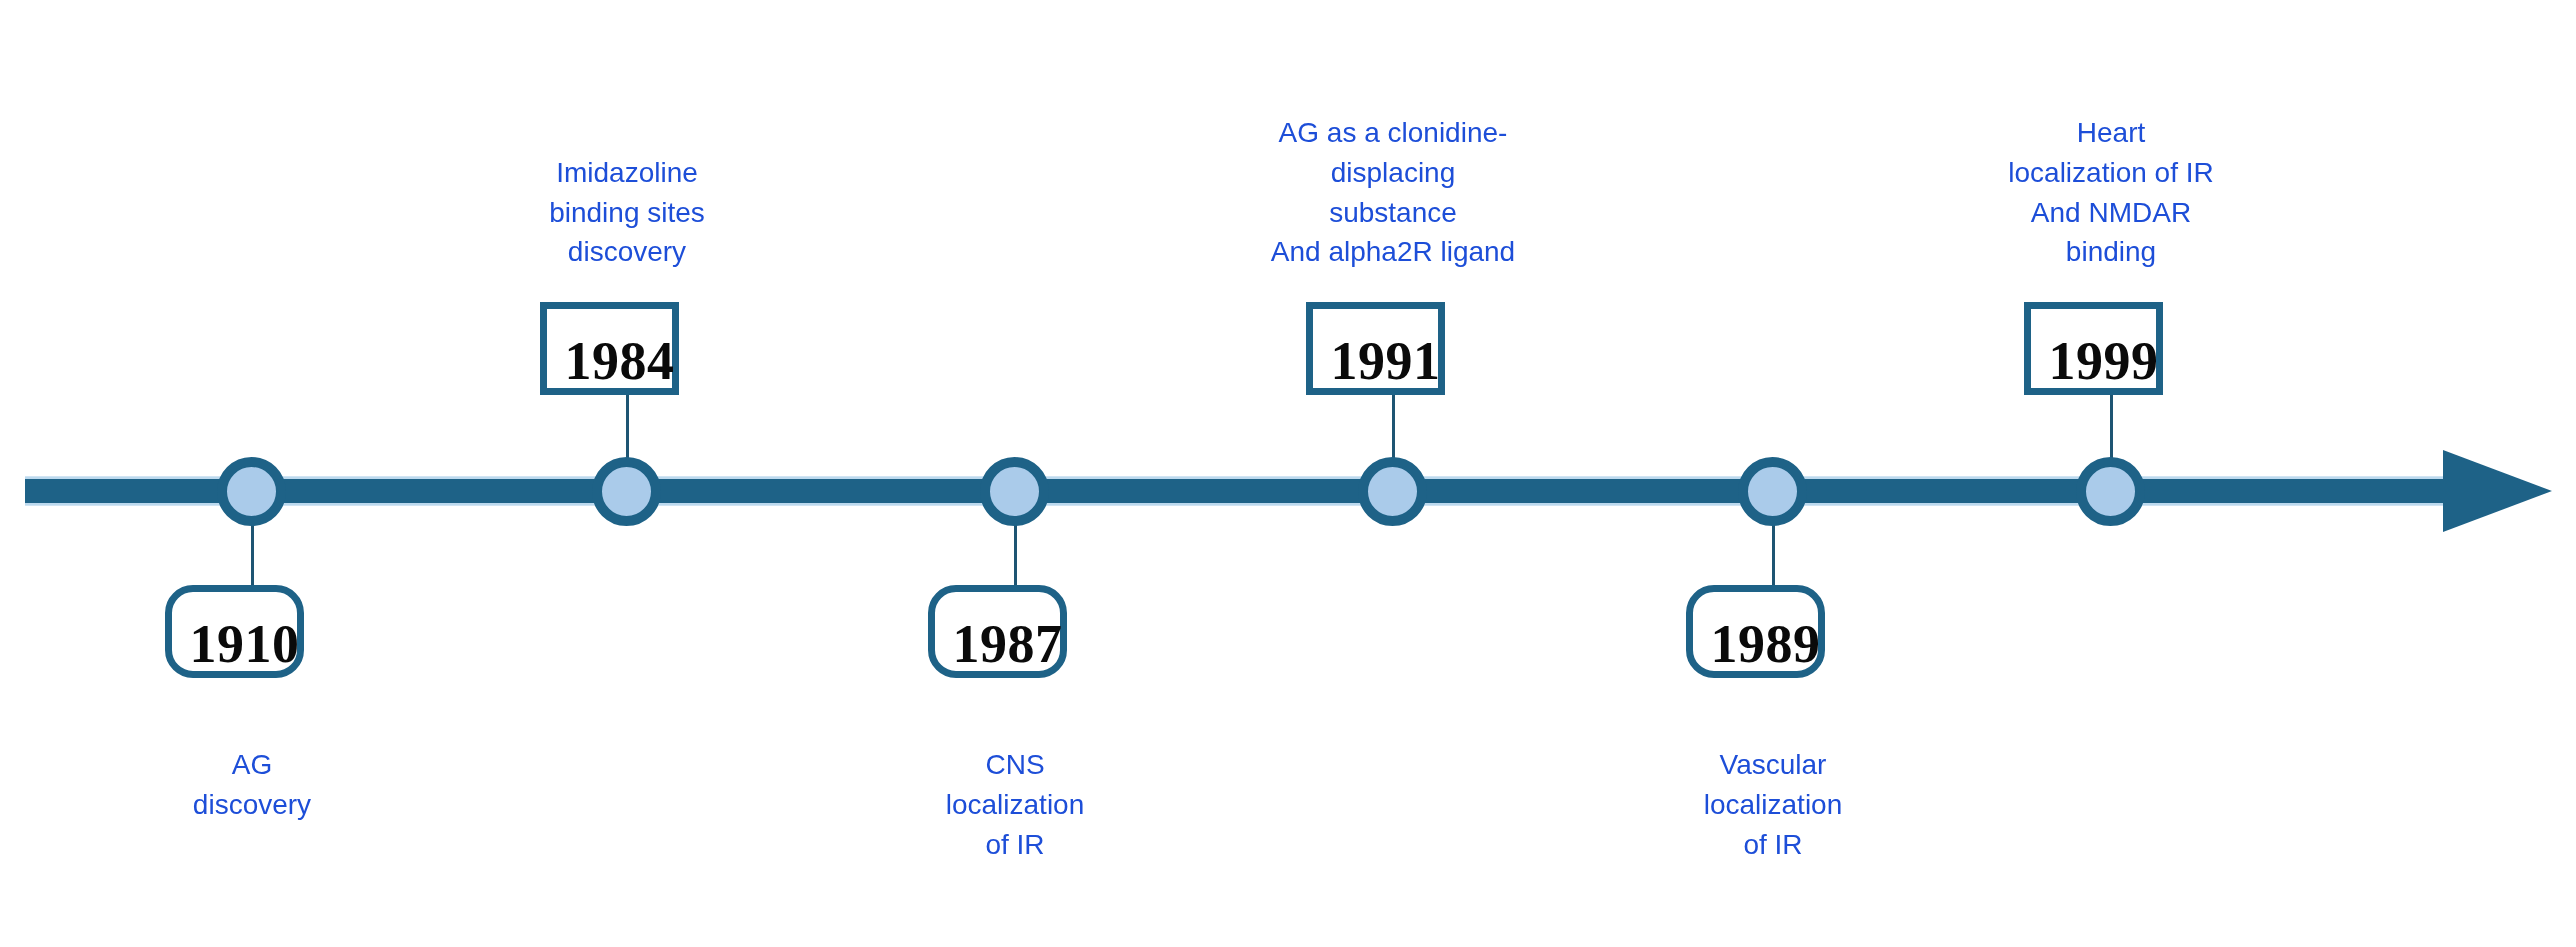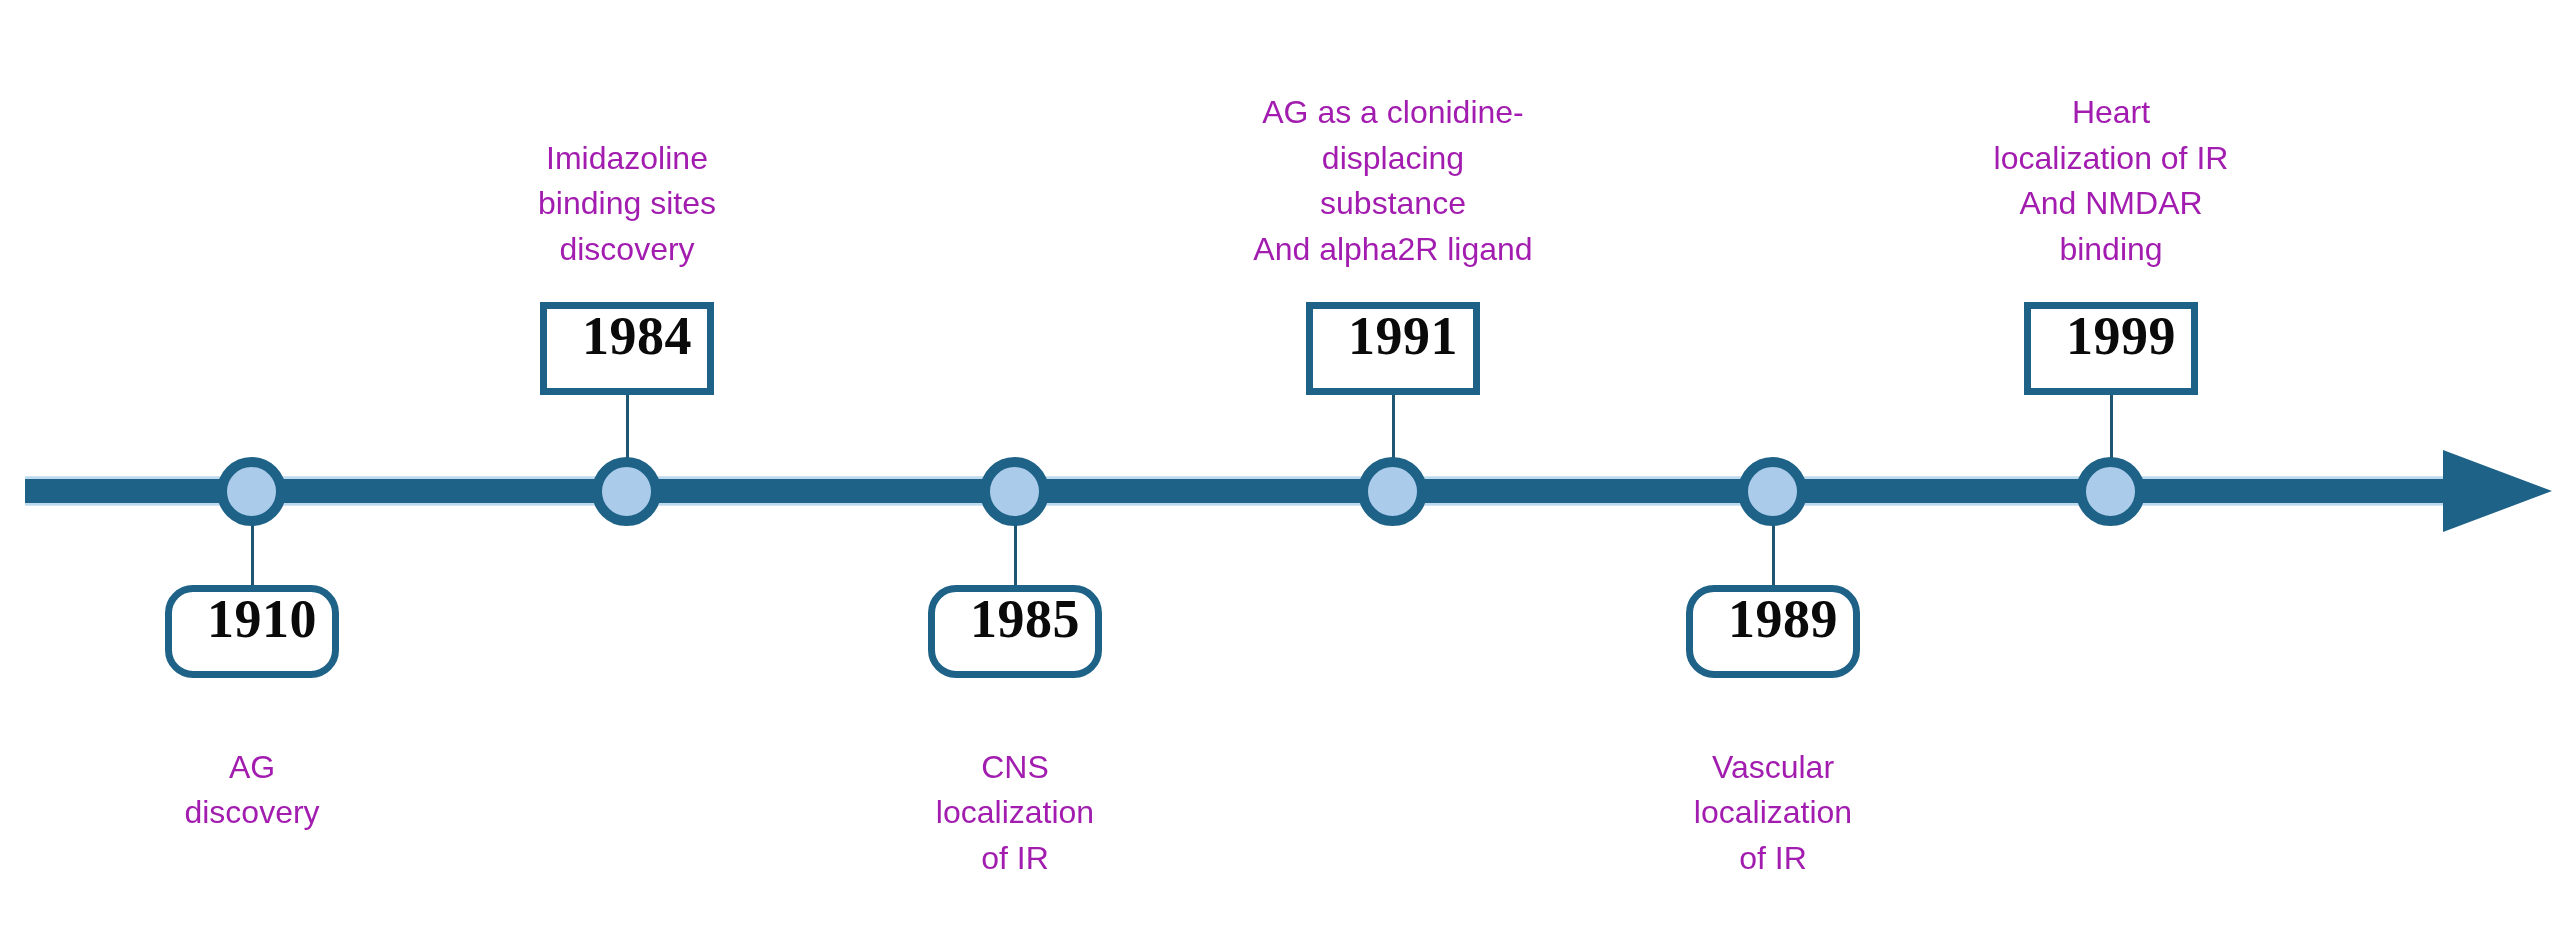--- a/index.html
+++ b/index.html
@@ -67,27 +67,27 @@
     background: #1e5573;
     z-index: 2;
   }
   .stem.up   { top: 390px; height: 73px; }
   .stem.down { top: 519px; height: 71px; }
 
   
   .year-box {
     position: absolute;
     box-sizing: border-box;
-    width: 174px;
+    width: 139px;
     height: 93px;
     left: -87px;
     border: 7.3px solid #1e6287;
     background: #ffffff;
     display: flex;
-    align-items: flex-start;
+    align-items: flex-end;
     justify-content: center;
     z-index: 5;
     padding-left: 20px;
   }
   .year-box.up   { top: 302px; }
   .year-box.down { top: 585px; border-radius: 28px; }
   .year-text {
     font-family: "Liberation Serif", serif;
     font-weight: bold;
     font-size: 54px;
@@ -96,23 +96,23 @@
     letter-spacing: 0.5px;
   }
 
   
   .caption {
     position: absolute;
     width: 508px;
     left: -254px;
     text-align: center;
     font-family: "Liberation Sans", sans-serif;
-    font-size: 32px;
+    font-size: 28px;
     line-height: 1.42;
-    color: #a21caf;
+    color: #1d4ed8;
     white-space: pre-line;
     z-index: 3;
   }
   .caption.up {
     bottom: 676px;
   }
   .caption.down {
     top: 745px;
   }
 </style>
@@ -144,21 +144,21 @@
     </div>
     <div class="dot"></div>
   </div>
 
   <div class="node" style="left:1015px">
     <div class="caption down">CNS
 localization
 of IR</div>
     <div class="stem down"></div>
     <div class="year-box down">
-      <span class="year-text">1985</span>
+      <span class="year-text">1987</span>
     </div>
     <div class="dot"></div>
   </div>
 
   <div class="node" style="left:1393px">
     <div class="caption up">AG as a clonidine-
 displacing
 substance
 And alpha2R ligand</div>
     <div class="stem up"></div>

